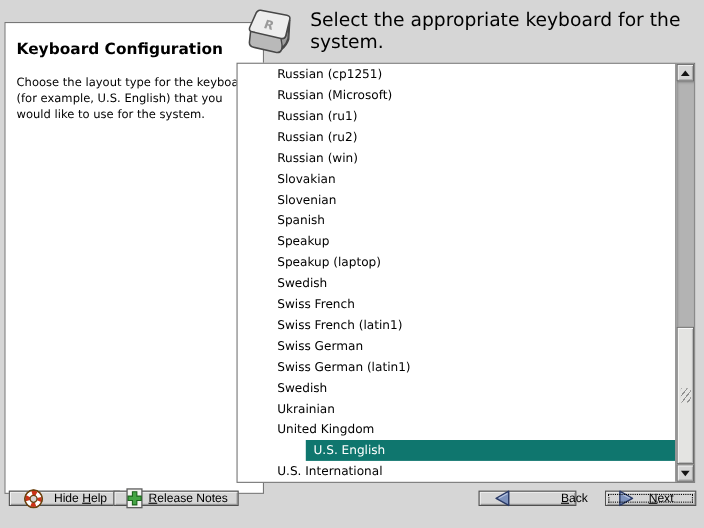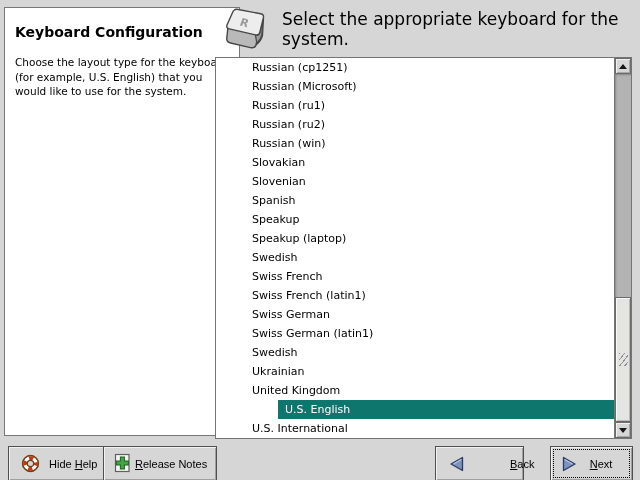--- a/index.html
+++ b/index.html
@@ -7,21 +7,21 @@
   body {
     position:relative;
     background:#d6d6d6;
     font-family:"DejaVu Sans","Liberation Sans",sans-serif;
     color:#000;
     overflow:hidden;
   }
 
   
   .help-panel {
-    position:absolute; left:4px; top:7px;
+    position:absolute; left:4px; top:20px;
     width:236px; height:429px;
     background:#fff;
     border:1px solid #777;
     padding:16px 10px 0 10px;
   }
   .help-panel h1 { font-size:14px; font-weight:bold; letter-spacing:0; }
   .help-panel p  { margin-top:15px; font-size:10.5px; line-height:14.5px; }
 
   
   .header {
@@ -77,21 +77,21 @@
     border-bottom:5px solid #151515;
   }
   .tri-down {
     width:0; height:0;
     border-left:4px solid transparent; border-right:4px solid transparent;
     border-top:5px solid #151515;
   }
 
   
   .btn {
-    position:absolute; top:446px; height:35px;
+    position:absolute; top:446px; height:14px;
     background:#d6d6d6;
     border:1px solid #4f4f4f;
     box-shadow:inset 1px 1px 0 #f2f2f2, inset -1px -1px 0 #9f9f9f;
     display:flex; align-items:center;
     font-size:11px; cursor:default;
   }
   .btn .label { white-space:nowrap; }
   .mnemonic { text-decoration:underline; }
   .btn-hide-help      { left:8px;   padding:0 11px; gap:8px; }
   .btn-release-notes  { left:103px; padding:0 9px;  gap:2px; }

